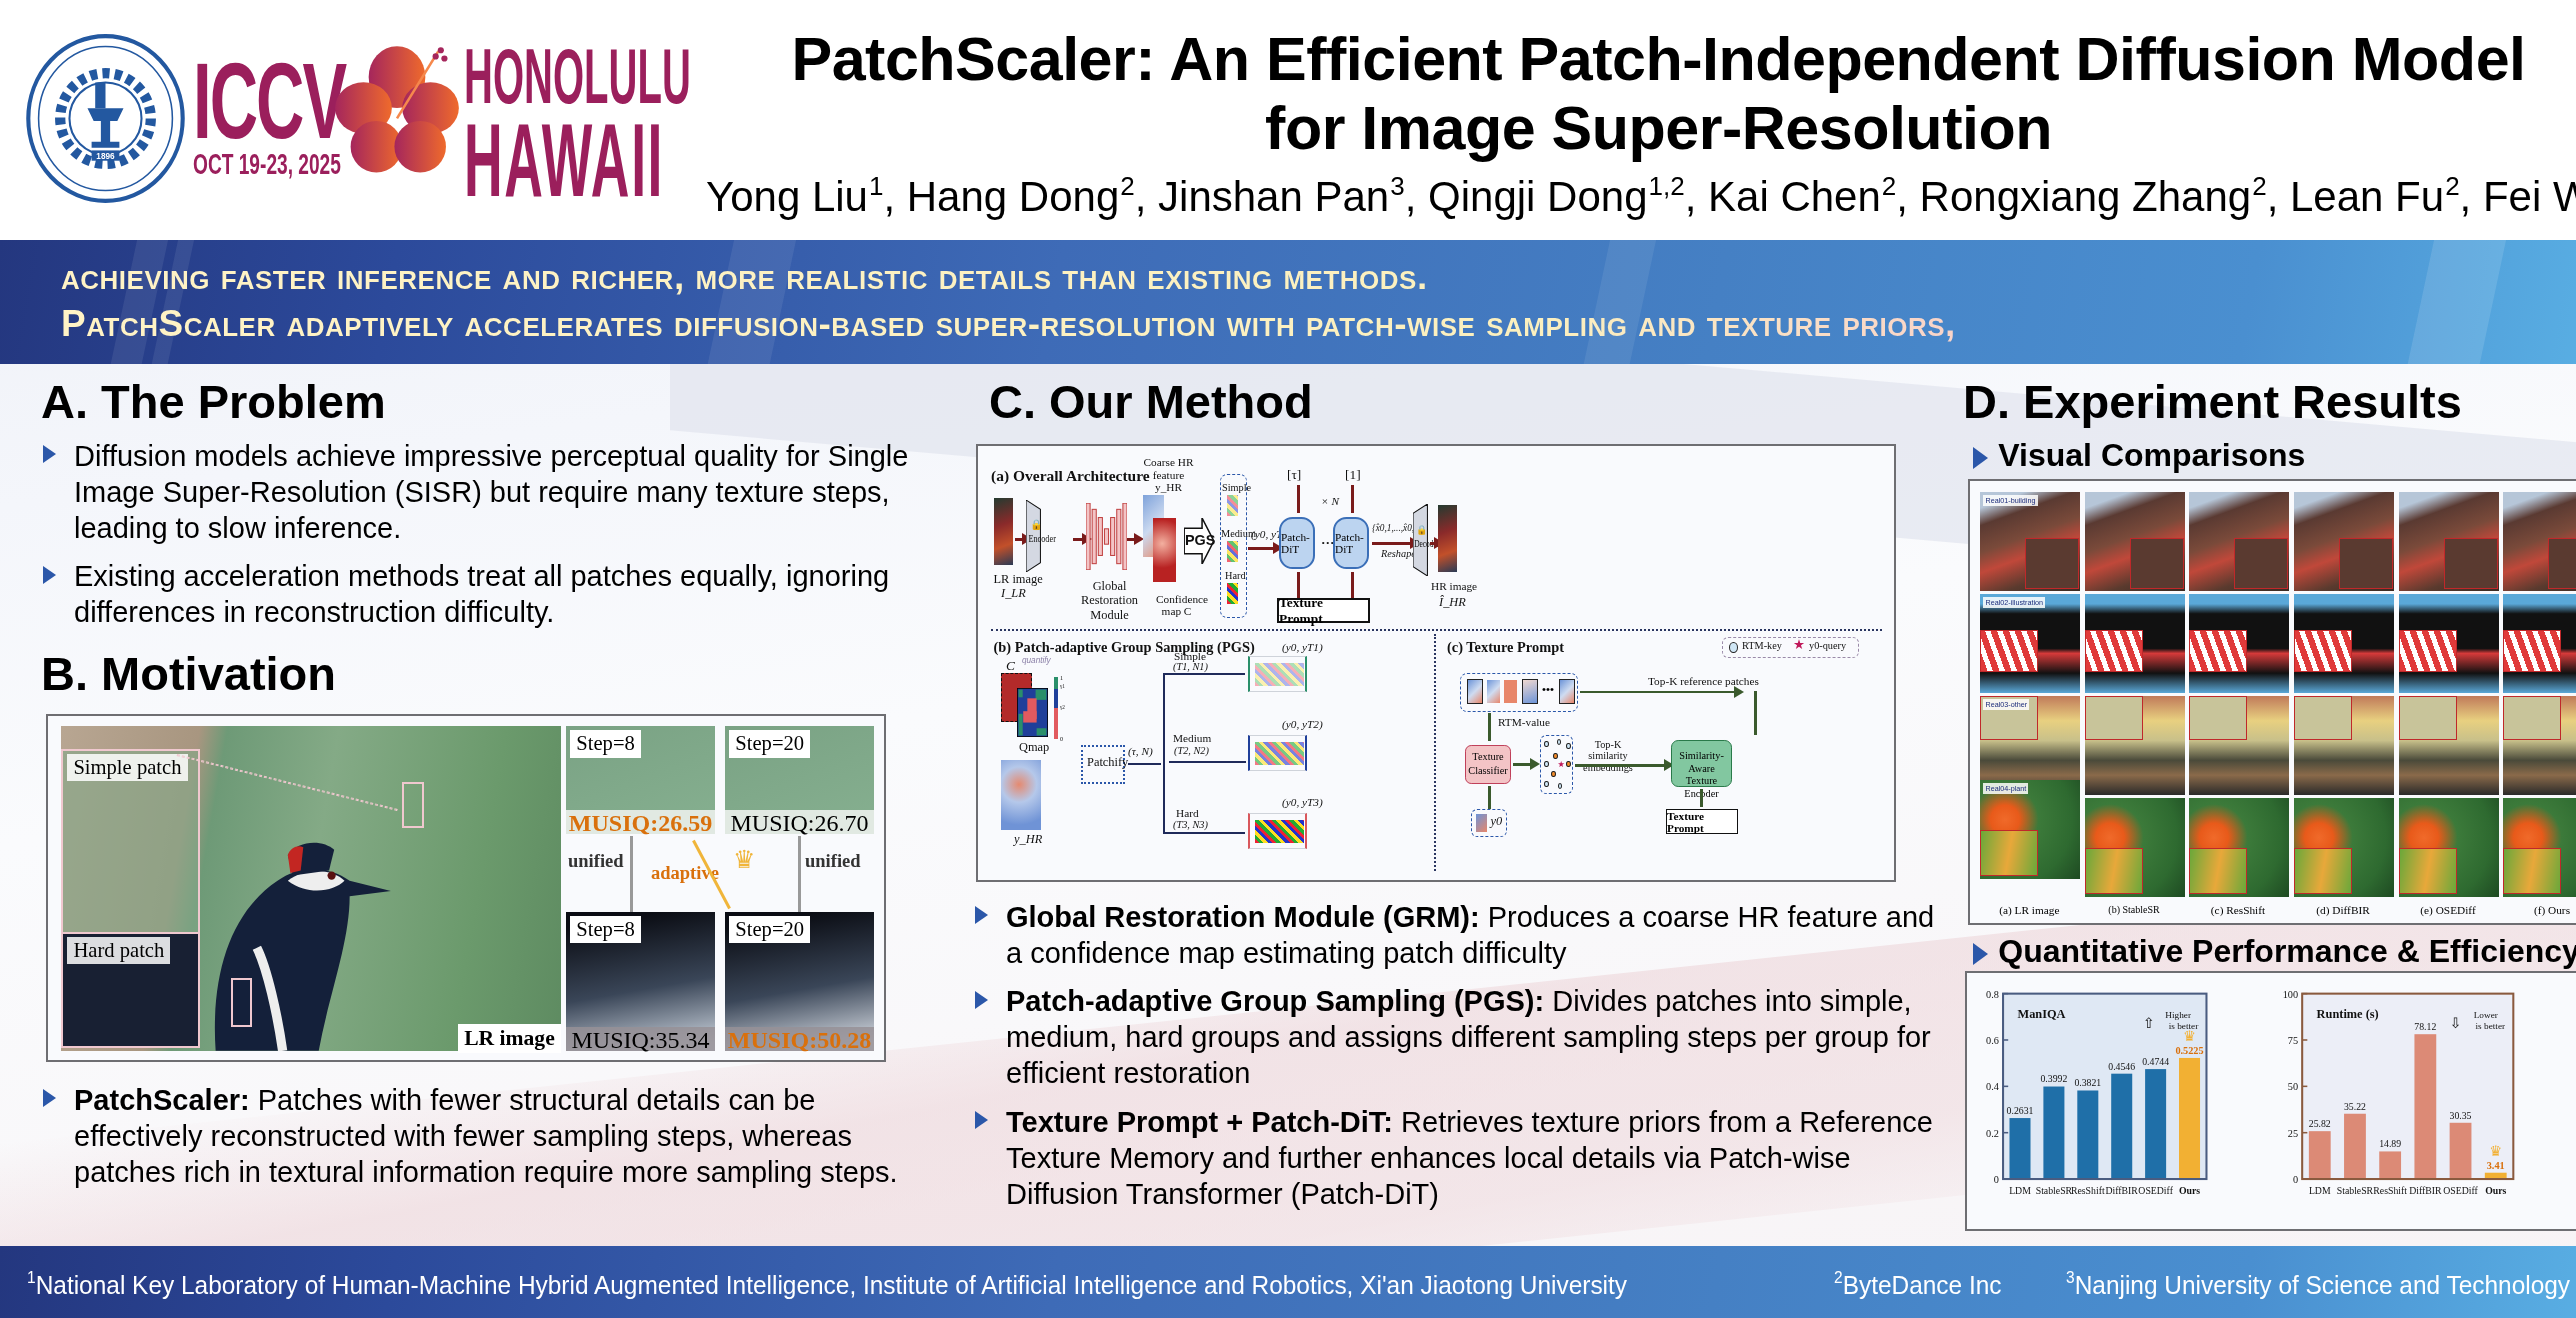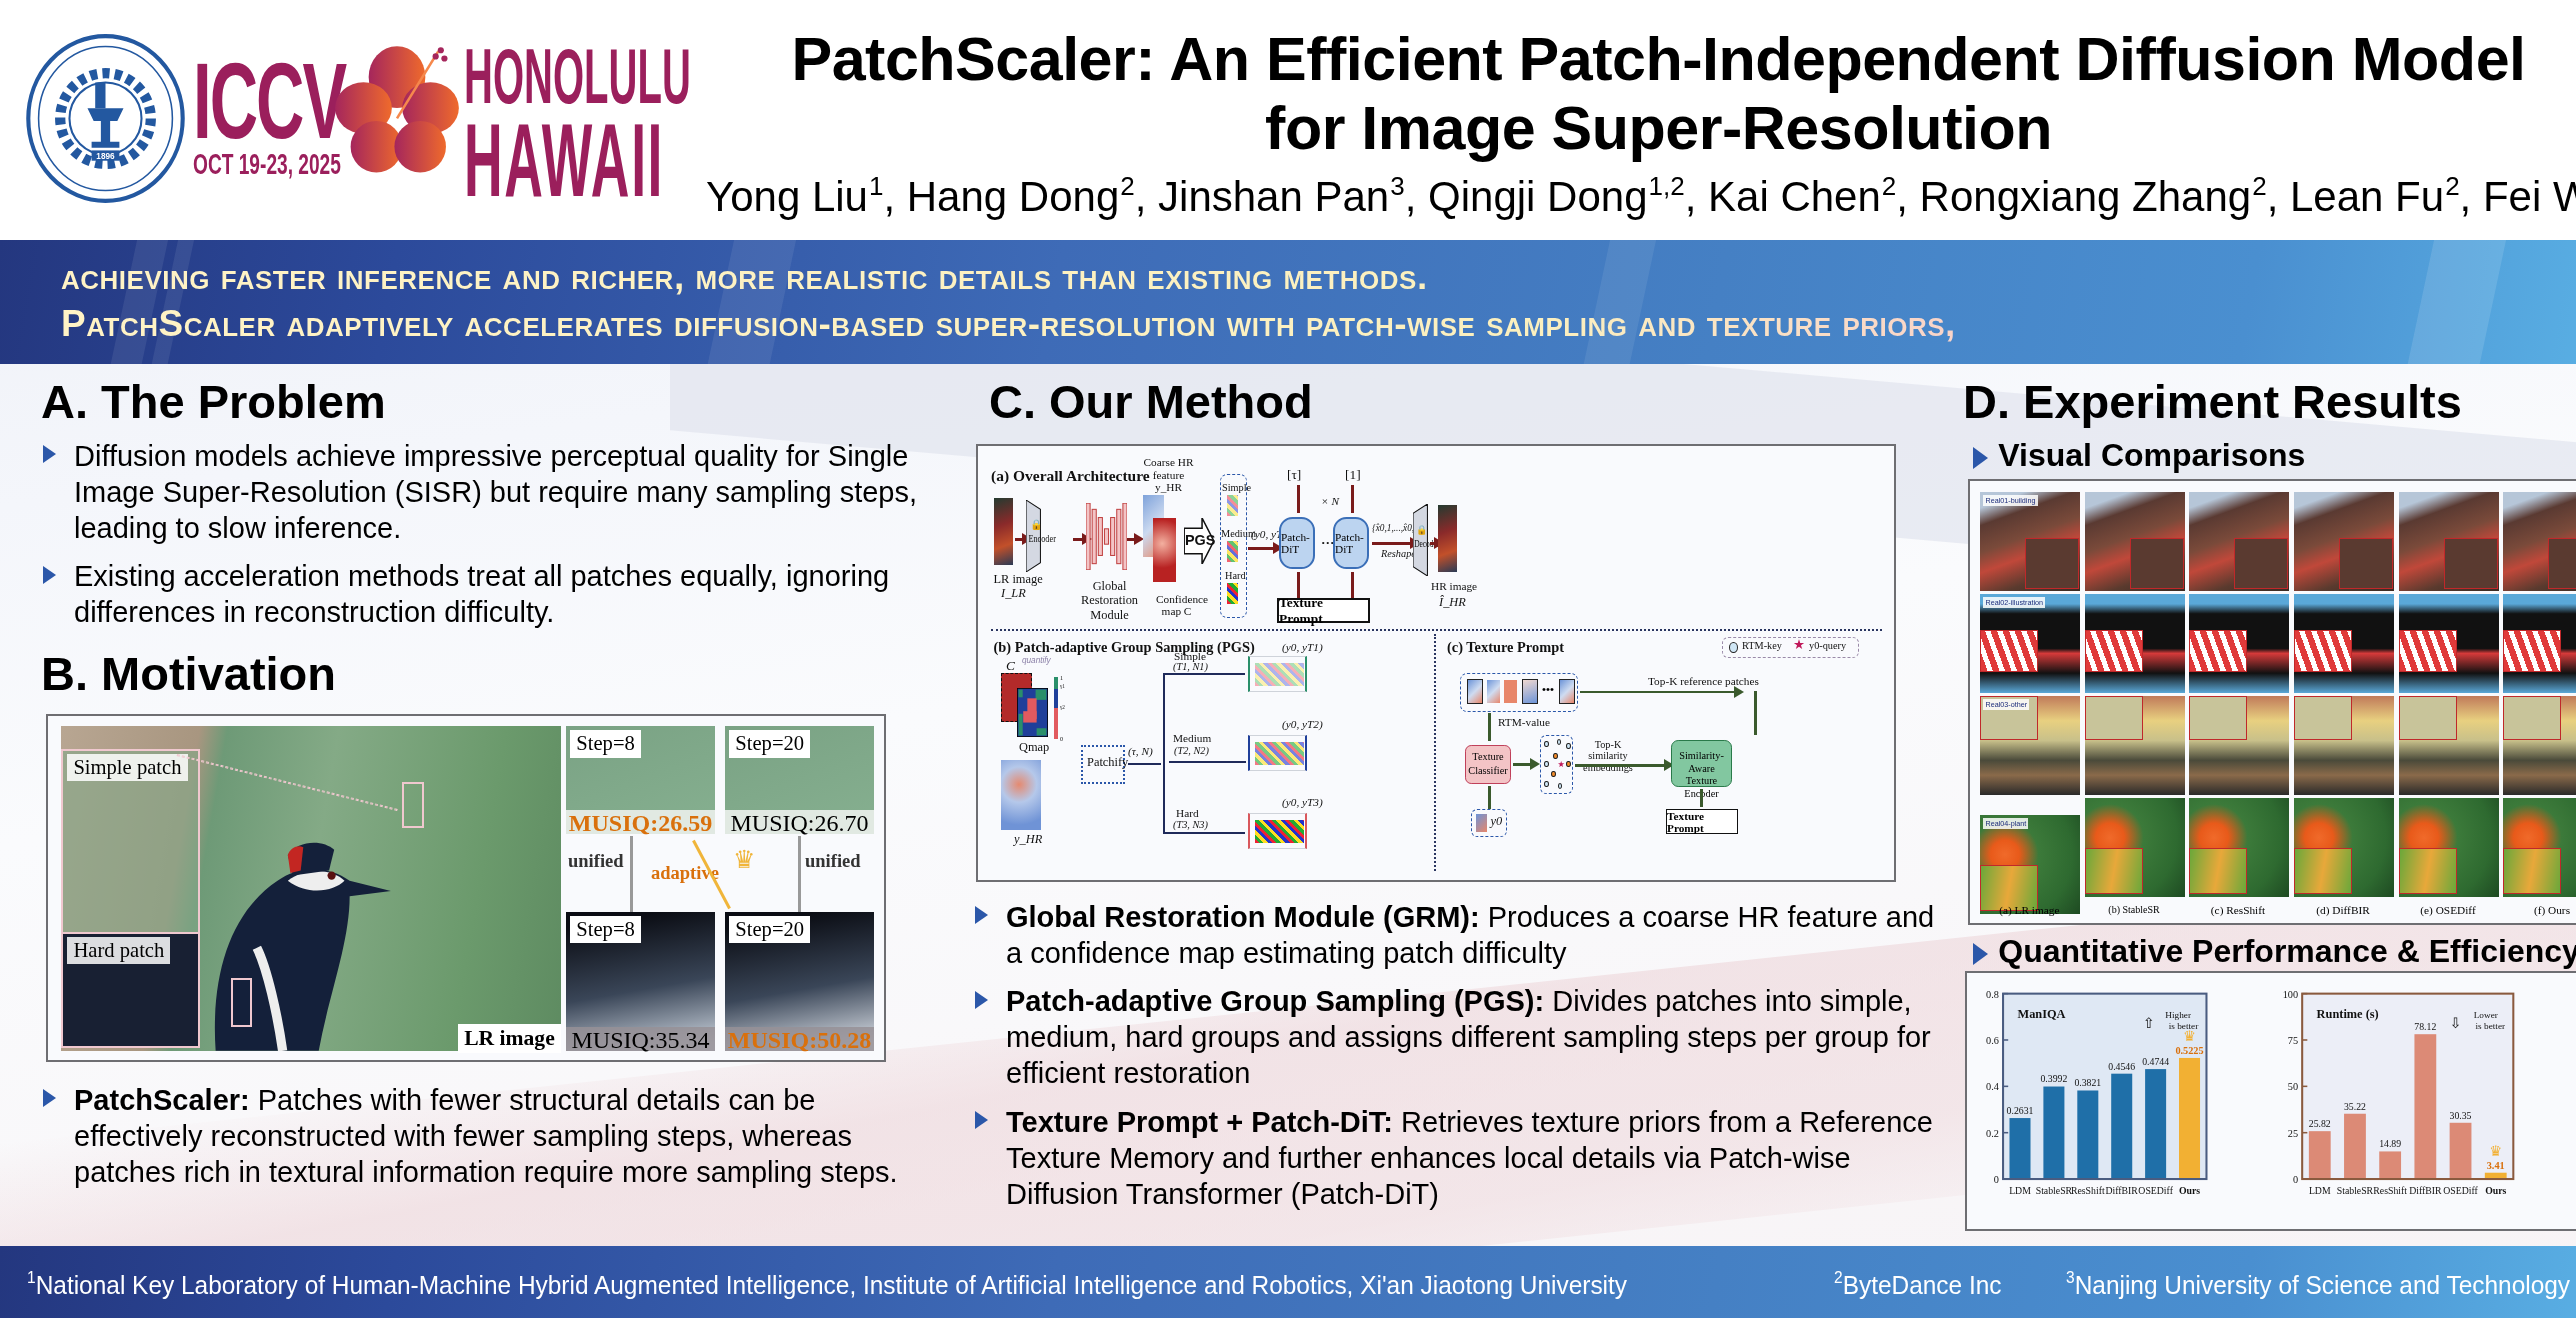--- a/index.html
+++ b/index.html
@@ -134,21 +134,21 @@
     <div class="streak" style="left:1597px;width:46px"></div>
   <div class="streak" style="left:2421px;width:72px;background:rgba(255,255,255,.12)"></div>
   <div class="txt">
     <div>achieving faster inference and richer, more realistic details than existing methods.</div>
     <div>PatchScaler adaptively accelerates diffusion-based super-resolution with patch-wise sampling and texture priors,</div>
   </div>
 </div>
 
 <div class="sec-title" style="left:41px;top:376px">A. The Problem</div>
 <ul class="bullets" style="left:37px;top:438px;width:896px">
-  <li><span class="tri"></span><span>Diffusion models achieve impressive perceptual quality for Single Image Super-Resolution (SISR) but require many sampling steps, leading to slow inference.</span></li>
+  <li><span class="tri"></span><span>Diffusion models achieve impressive perceptual quality for Single Image Super-Resolution (SISR) but require many texture steps, leading to slow inference.</span></li>
   <li><span class="tri"></span><span>Existing acceleration methods treat all patches equally, ignoring differences in reconstruction difficulty.</span></li>
 </ul>
 
 <div class="sec-title" style="left:41px;top:648px">B. Motivation</div>
 <div class="fig" style="left:46px;top:714px;width:840px;height:348px">
   <div class="motiv-img" style="left:13px;top:10.3px;width:500px;height:325px">
     <svg width="500" height="325" style="position:absolute;left:0;top:0" viewBox="0 0 970 630">
       <path d="M300 630 C290 480 330 360 420 300 C460 270 520 270 560 300 L640 320 L560 330 C560 420 520 520 500 630Z" fill="#14203a"></path>
       <path d="M440 300 C480 270 530 280 550 300 C530 320 480 330 440 300Z" fill="#eee"></path>
       <path d="M440 250 C460 220 510 220 530 240 L520 280 L450 290Z" fill="#14203a"></path>
@@ -424,21 +424,21 @@
     </div>
     <div class="cmp-cell" style="left: 324px; top: 215px; width: 100px; height: 99px; background: linear-gradient(rgb(192, 122, 90) 0%, rgb(232, 208, 128) 25%, rgb(200, 192, 138) 45%, rgb(74, 74, 58) 65%, rgb(138, 106, 74) 80%, rgb(42, 42, 42) 100%);">
       <div style="position: absolute; border: 1.5px solid rgb(192, 40, 42); left: 0px; top: 0px; width: 58px; height: 44px; background: rgb(200, 196, 154);"></div>
     </div>
     <div class="cmp-cell" style="left: 429px; top: 215px; width: 100px; height: 99px; background: linear-gradient(rgb(192, 122, 90) 0%, rgb(232, 208, 128) 25%, rgb(200, 192, 138) 45%, rgb(74, 74, 58) 65%, rgb(138, 106, 74) 80%, rgb(42, 42, 42) 100%);">
       <div style="position: absolute; border: 1.5px solid rgb(192, 40, 42); left: 0px; top: 0px; width: 58px; height: 44px; background: rgb(200, 196, 154);"></div>
     </div>
     <div class="cmp-cell" style="left: 533px; top: 215px; width: 100px; height: 99px; background: linear-gradient(rgb(192, 122, 90) 0%, rgb(232, 208, 128) 25%, rgb(200, 192, 138) 45%, rgb(74, 74, 58) 65%, rgb(138, 106, 74) 80%, rgb(42, 42, 42) 100%);">
       <div style="position: absolute; border: 1.5px solid rgb(192, 40, 42); left: 0px; top: 0px; width: 58px; height: 44px; background: rgb(200, 196, 154);"></div>
     </div>
-    <div class="cmp-cell" style="left: 10.3px; top: 334px; width: 100px; height: 99px; background: radial-gradient(circle at 25% 40%, rgb(240, 106, 42) 0%, rgb(232, 90, 26) 15%, rgb(60, 122, 58) 35%, rgb(46, 106, 48) 70%, rgb(30, 74, 34) 100%); filter: blur(0.6px);">
+    <div class="cmp-cell" style="left: 10.3px; top: 299px; width: 100px; height: 99px; background: radial-gradient(circle at 25% 40%, rgb(240, 106, 42) 0%, rgb(232, 90, 26) 15%, rgb(60, 122, 58) 35%, rgb(46, 106, 48) 70%, rgb(30, 74, 34) 100%); filter: blur(0.6px);">
       <div style="position: absolute; border: 1.5px solid rgb(192, 40, 42); left: 0px; top: 50px; width: 58px; height: 46px; background: linear-gradient(100deg, rgb(106, 168, 58), rgb(232, 168, 58) 50%, rgb(106, 168, 58));"></div>
       <div class="cmp-tag">Real04-plant</div>
     </div>
     <div class="cmp-cell" style="left: 115px; top: 317px; width: 100px; height: 99px; background: radial-gradient(circle at 25% 40%, rgb(240, 106, 42) 0%, rgb(232, 90, 26) 15%, rgb(60, 122, 58) 35%, rgb(46, 106, 48) 70%, rgb(30, 74, 34) 100%);">
       <div style="position: absolute; border: 1.5px solid rgb(192, 40, 42); left: 0px; top: 50px; width: 58px; height: 46px; background: linear-gradient(100deg, rgb(106, 168, 58), rgb(232, 168, 58) 50%, rgb(106, 168, 58));"></div>
     </div>
     <div class="cmp-cell" style="left: 219px; top: 317px; width: 100px; height: 99px; background: radial-gradient(circle at 25% 40%, rgb(240, 106, 42) 0%, rgb(232, 90, 26) 15%, rgb(60, 122, 58) 35%, rgb(46, 106, 48) 70%, rgb(30, 74, 34) 100%);">
       <div style="position: absolute; border: 1.5px solid rgb(192, 40, 42); left: 0px; top: 50px; width: 58px; height: 46px; background: linear-gradient(100deg, rgb(106, 168, 58), rgb(232, 168, 58) 50%, rgb(106, 168, 58));"></div>
     </div>
     <div class="cmp-cell" style="left: 324px; top: 317px; width: 100px; height: 99px; background: radial-gradient(circle at 25% 40%, rgb(240, 106, 42) 0%, rgb(232, 90, 26) 15%, rgb(60, 122, 58) 35%, rgb(46, 106, 48) 70%, rgb(30, 74, 34) 100%);">

